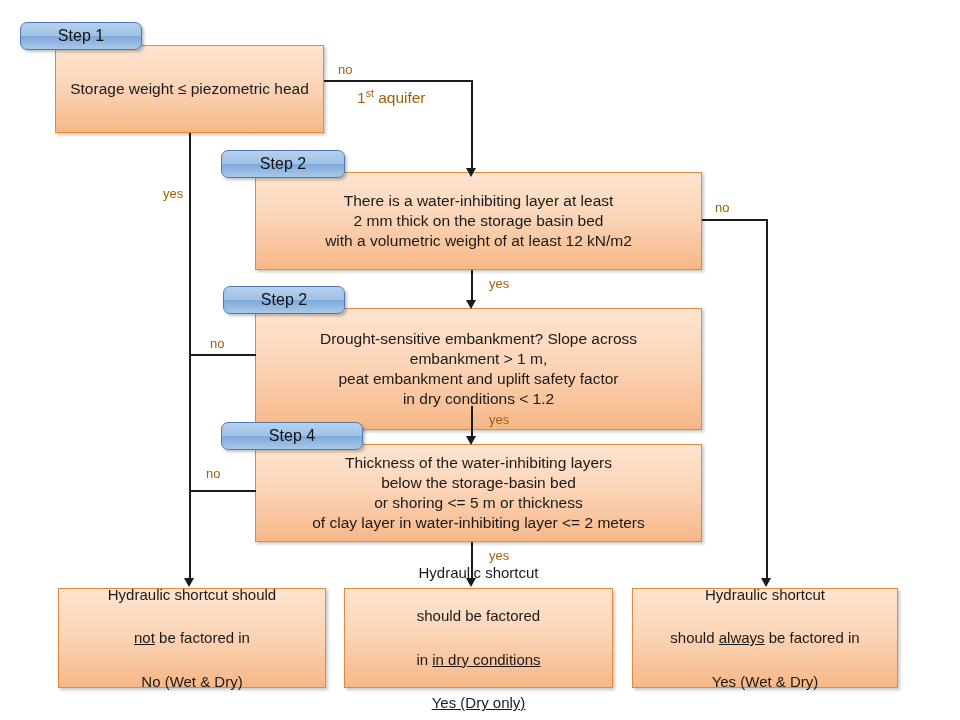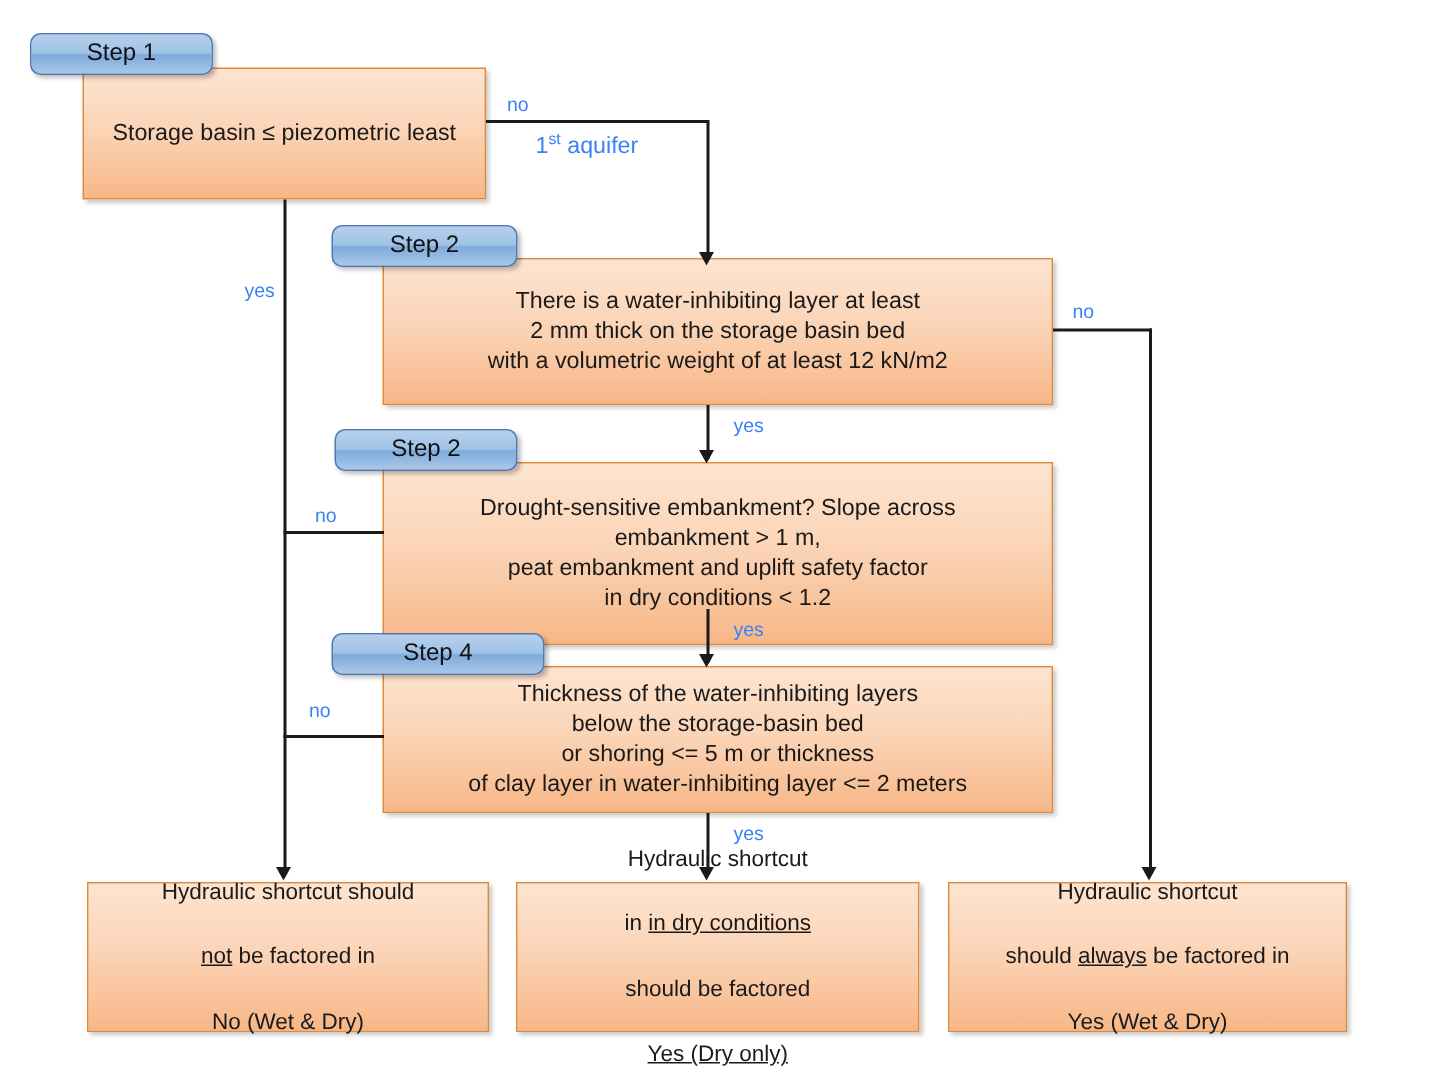--- a/index.html
+++ b/index.html
@@ -75,41 +75,41 @@
     height: 0;
     border-left: 5.5px solid transparent;
     border-right: 5.5px solid transparent;
     border-top: 9px solid #1a1a1a;
     z-index: 4;
   }
 
   .elabel {
     position: absolute;
     font-size: 13px;
-    color: #3b82f6;
+    color: #a16207;
     white-space: nowrap;
     z-index: 5;
   }
   .elabel.big {
     font-size: 15.5px;
   }
   .elabel sup {
     font-size: 0.68em;
     vertical-align: super;
   }
 
   u { text-decoration: underline; }
 </style>
 </head>
 <body>
 
 <div id="canvas">
 
   <div class="obox" style="left:55px; top:45px; width:269px; height:88px;">
-    <div class="txt">Storage basin ≤ piezometric least</div>
+    <div class="txt">Storage weight ≤ piezometric head</div>
   </div>
   <div class="chip" style="left:20px; top:22px; width:122px; height:28px;">
     <span>Step 1</span>
   </div>
 
   <div class="ln h" style="left:324px; top:80px; width:148px;"></div>
   <div class="ln v" style="left:471px; top:80px; height:90px;"></div>
   <div class="arrowhead" style="left:466px; top:168px;"></div>
   <div class="elabel" style="left:338px; top:62px;">no</div>
   <div class="elabel big" style="left:357px; top:87px;"><span>1</span><sup>st</sup><span> aquifer</span></div>
@@ -174,22 +174,22 @@
     <div class="txt">
       <div>Hydraulic shortcut should</div>
       <div><u>not</u><span> be factored in</span></div>
       <div>No (Wet &amp; Dry)</div>
     </div>
   </div>
 
   <div class="obox resultbox" style="left:344px; top:588px; width:269px; height:100px;">
     <div class="txt">
       <div>Hydraulic shortcut</div>
+      <div>should be factored</div>
       <div><span>in </span><u>in dry conditions</u></div>
-      <div>should be factored</div>
       <div><u>Yes (Dry only)</u></div>
     </div>
   </div>
 
   <div class="obox resultbox" style="left:632px; top:588px; width:266px; height:100px;">
     <div class="txt">
       <div>Hydraulic shortcut</div>
       <div><span>should </span><u>always</u><span> be factored in</span></div>
       <div>Yes (Wet &amp; Dry)</div>
     </div>

